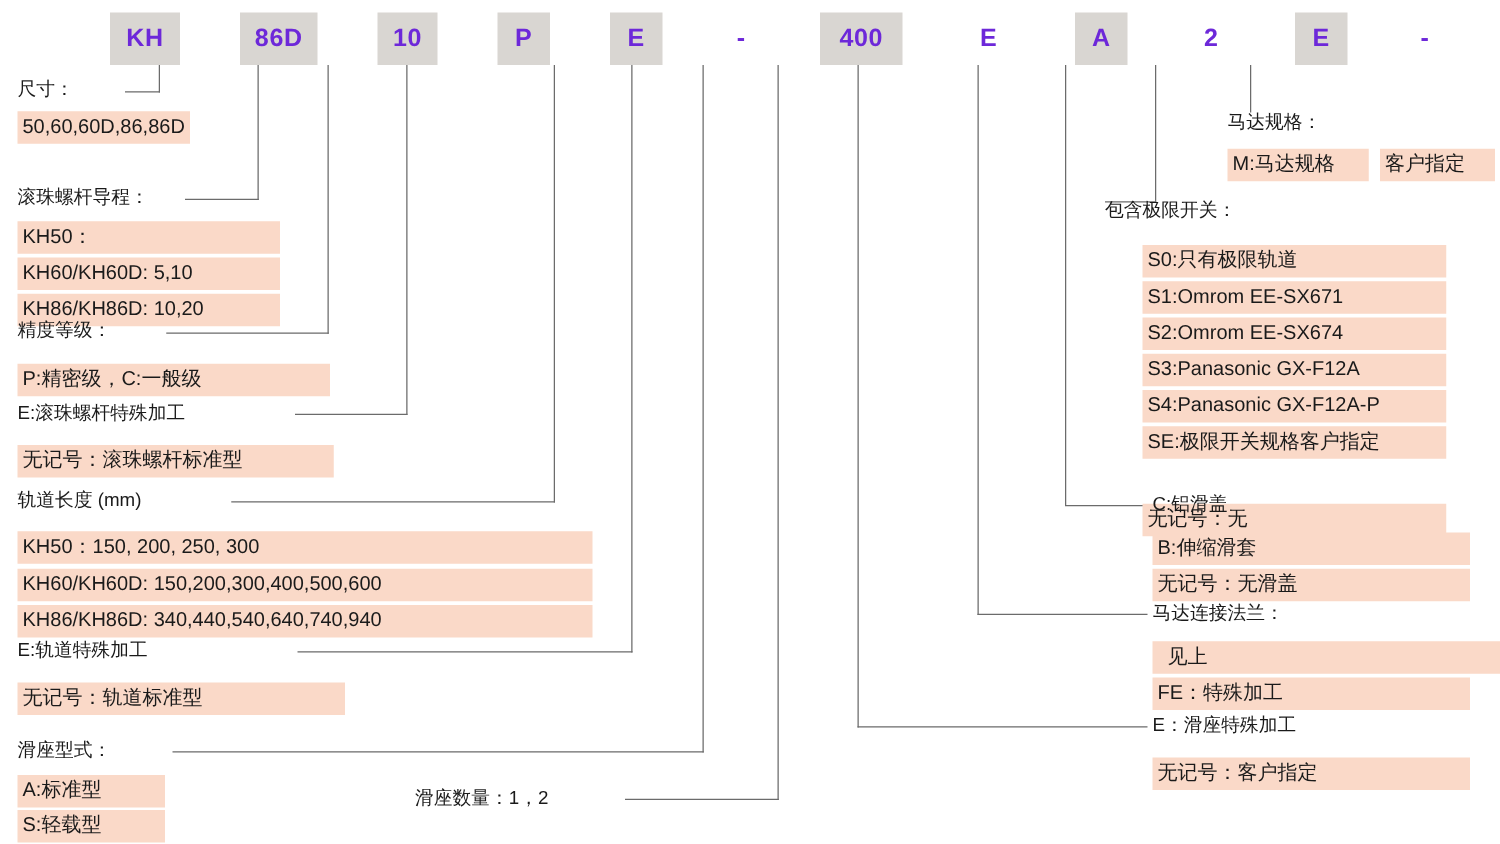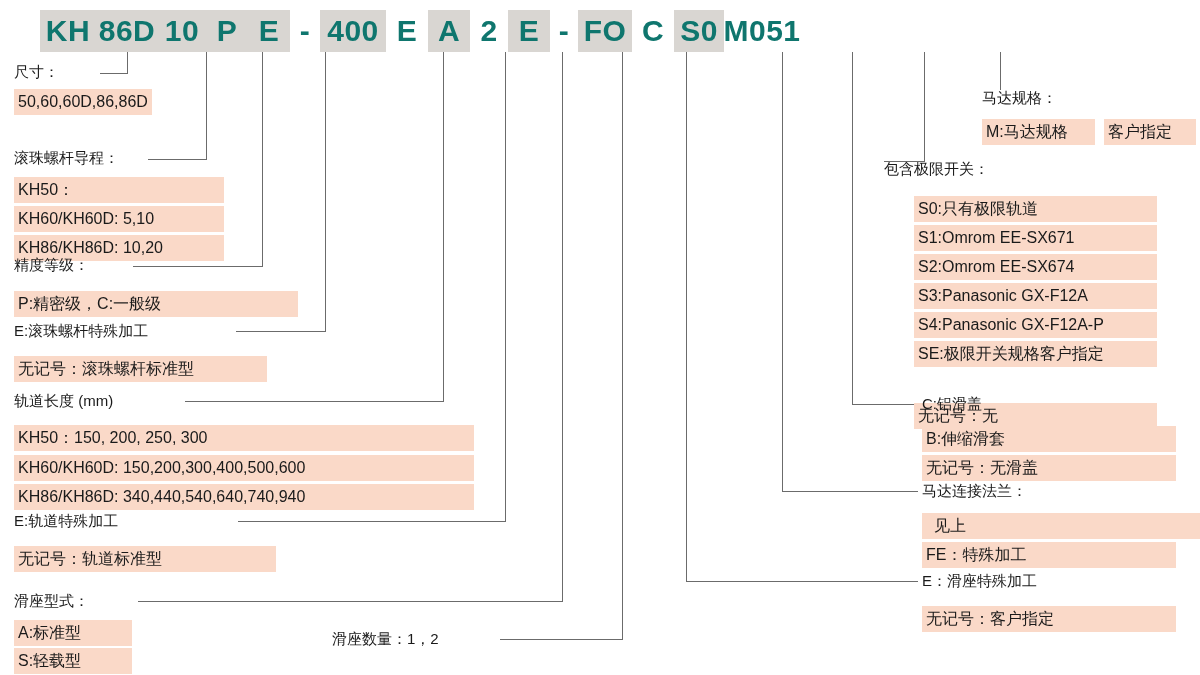--- a/index.html
+++ b/index.html
@@ -15,26 +15,27 @@
     position:absolute;
     left:40px; top:10px;
     display:flex;
     align-items:stretch;
     height:42px;
   }
   .code-seg{
     display:flex;
     align-items:center;
     justify-content:center;
-    font-size:30px;
+    font-size:20px;
     font-weight:bold;
     letter-spacing:0.5px;
-    color:#0f766e;
+    color:#6d28d9;
     padding:0 6px;
     box-sizing:border-box;
+    margin-left:48px;
   }
   .seg-grey{ background:#d9d6d2; }
   .seg-plain{ background:transparent; }
 
   .label{
     position:absolute;
     font-size:16.5px;
     color:#1a1a1a;
     white-space:nowrap;
     line-height:1.2;
@@ -119,21 +120,21 @@
 
 <div class="label big" style="left:14px;top:63px;">尺寸：</div>
 <div class="hl" style="left:14px;top:89px;">50,60,60D,86,86D</div>
 
 <div class="label big" style="left:14px;top:149px;">滚珠螺杆导程：</div>
 <div class="hl" style="left:14px;top:177px;width:210px;">KH50：</div>
 <div class="hl" style="left:14px;top:206px;width:210px;">KH60/KH60D: 5,10</div>
 <div class="hl" style="left:14px;top:235px;width:210px;">KH86/KH86D: 10,20</div>
 
 <div class="label big" style="left:14px;top:256px;">精度等级：</div>
-<div class="hl" style="left:14px;top:291px;width:284px;">P:精密级，C:一般级</div>
+<div class="hl" style="left:14px;top:291px;width:250px;">P:精密级，C:一般级</div>
 
 <div class="label big" style="left:14px;top:322px;">E:滚珠螺杆特殊加工</div>
 <div class="hl" style="left:14px;top:356px;width:253px;">无记号：滚珠螺杆标准型</div>
 
 <div class="label big" style="left:14px;top:392px;">轨道长度 (mm)</div>
 <div class="hl" style="left:14px;top:425px;width:460px;">KH50：150, 200, 250, 300</div>
 <div class="hl" style="left:14px;top:455px;width:460px;">KH60/KH60D: 150,200,300,400,500,600</div>
 <div class="hl" style="left:14px;top:484px;width:460px;">KH86/KH86D: 340,440,540,640,740,940</div>
 
 <div class="label big" style="left:14px;top:512px;">E:轨道特殊加工</div>

